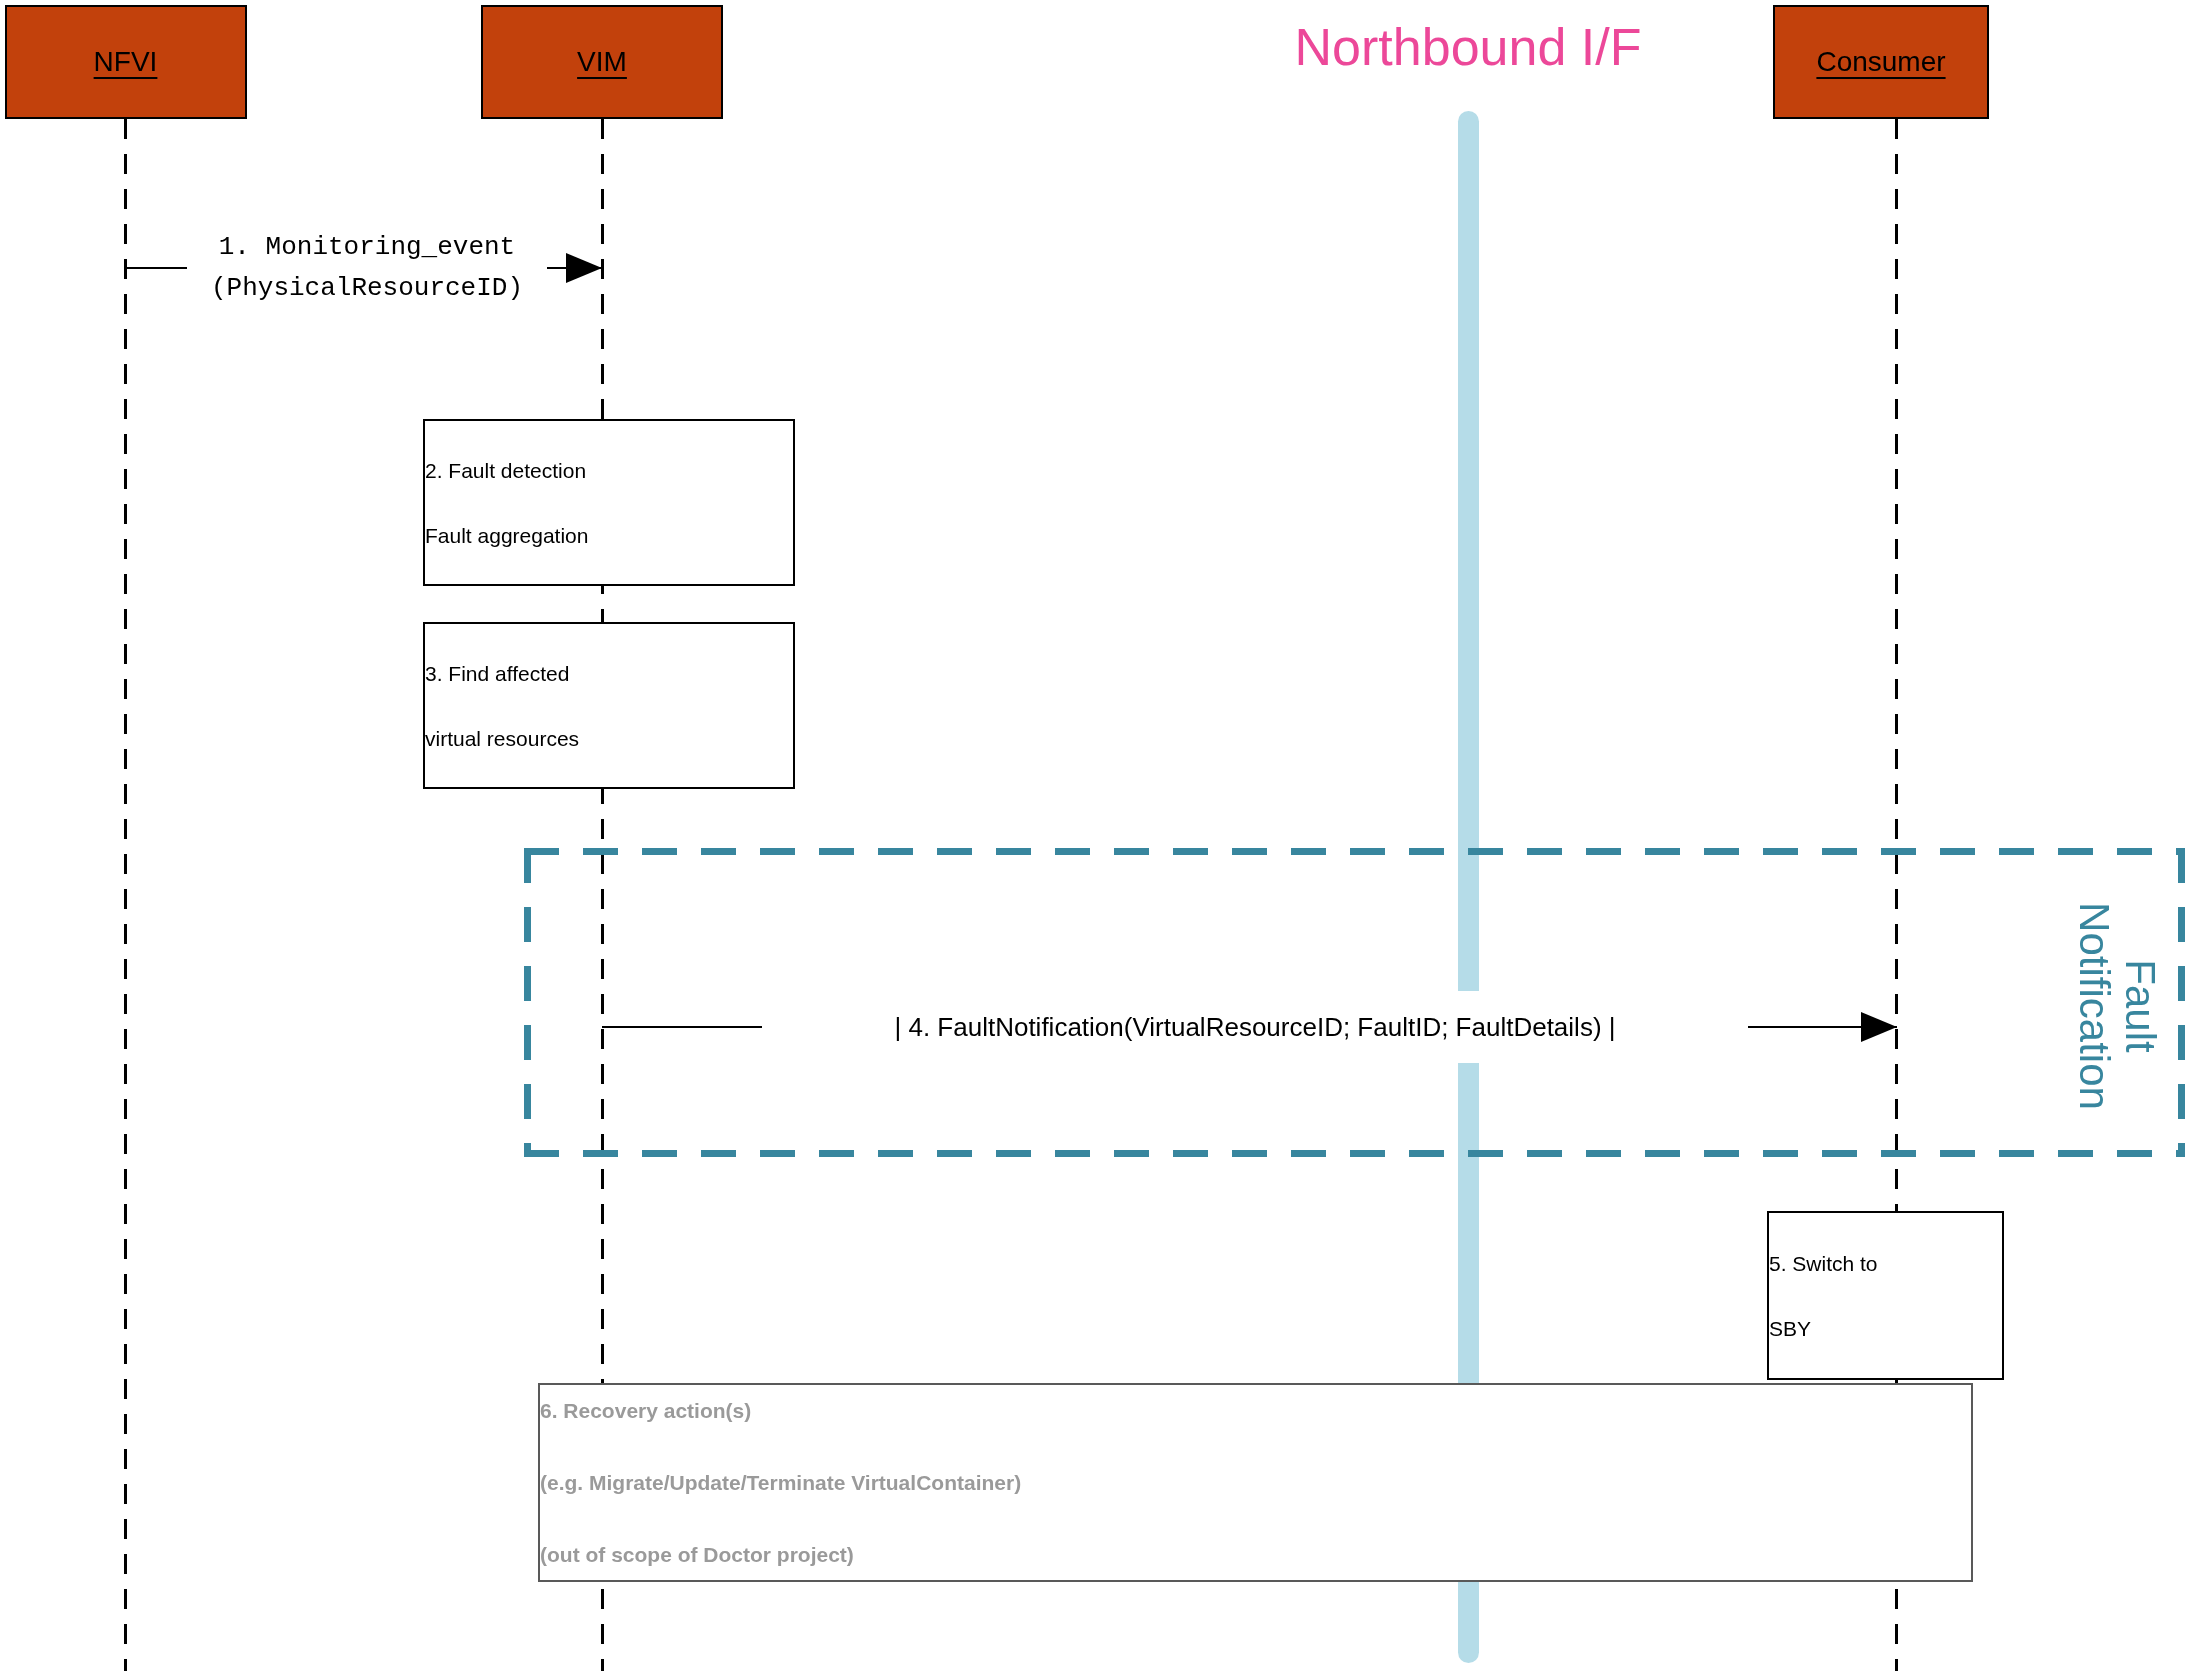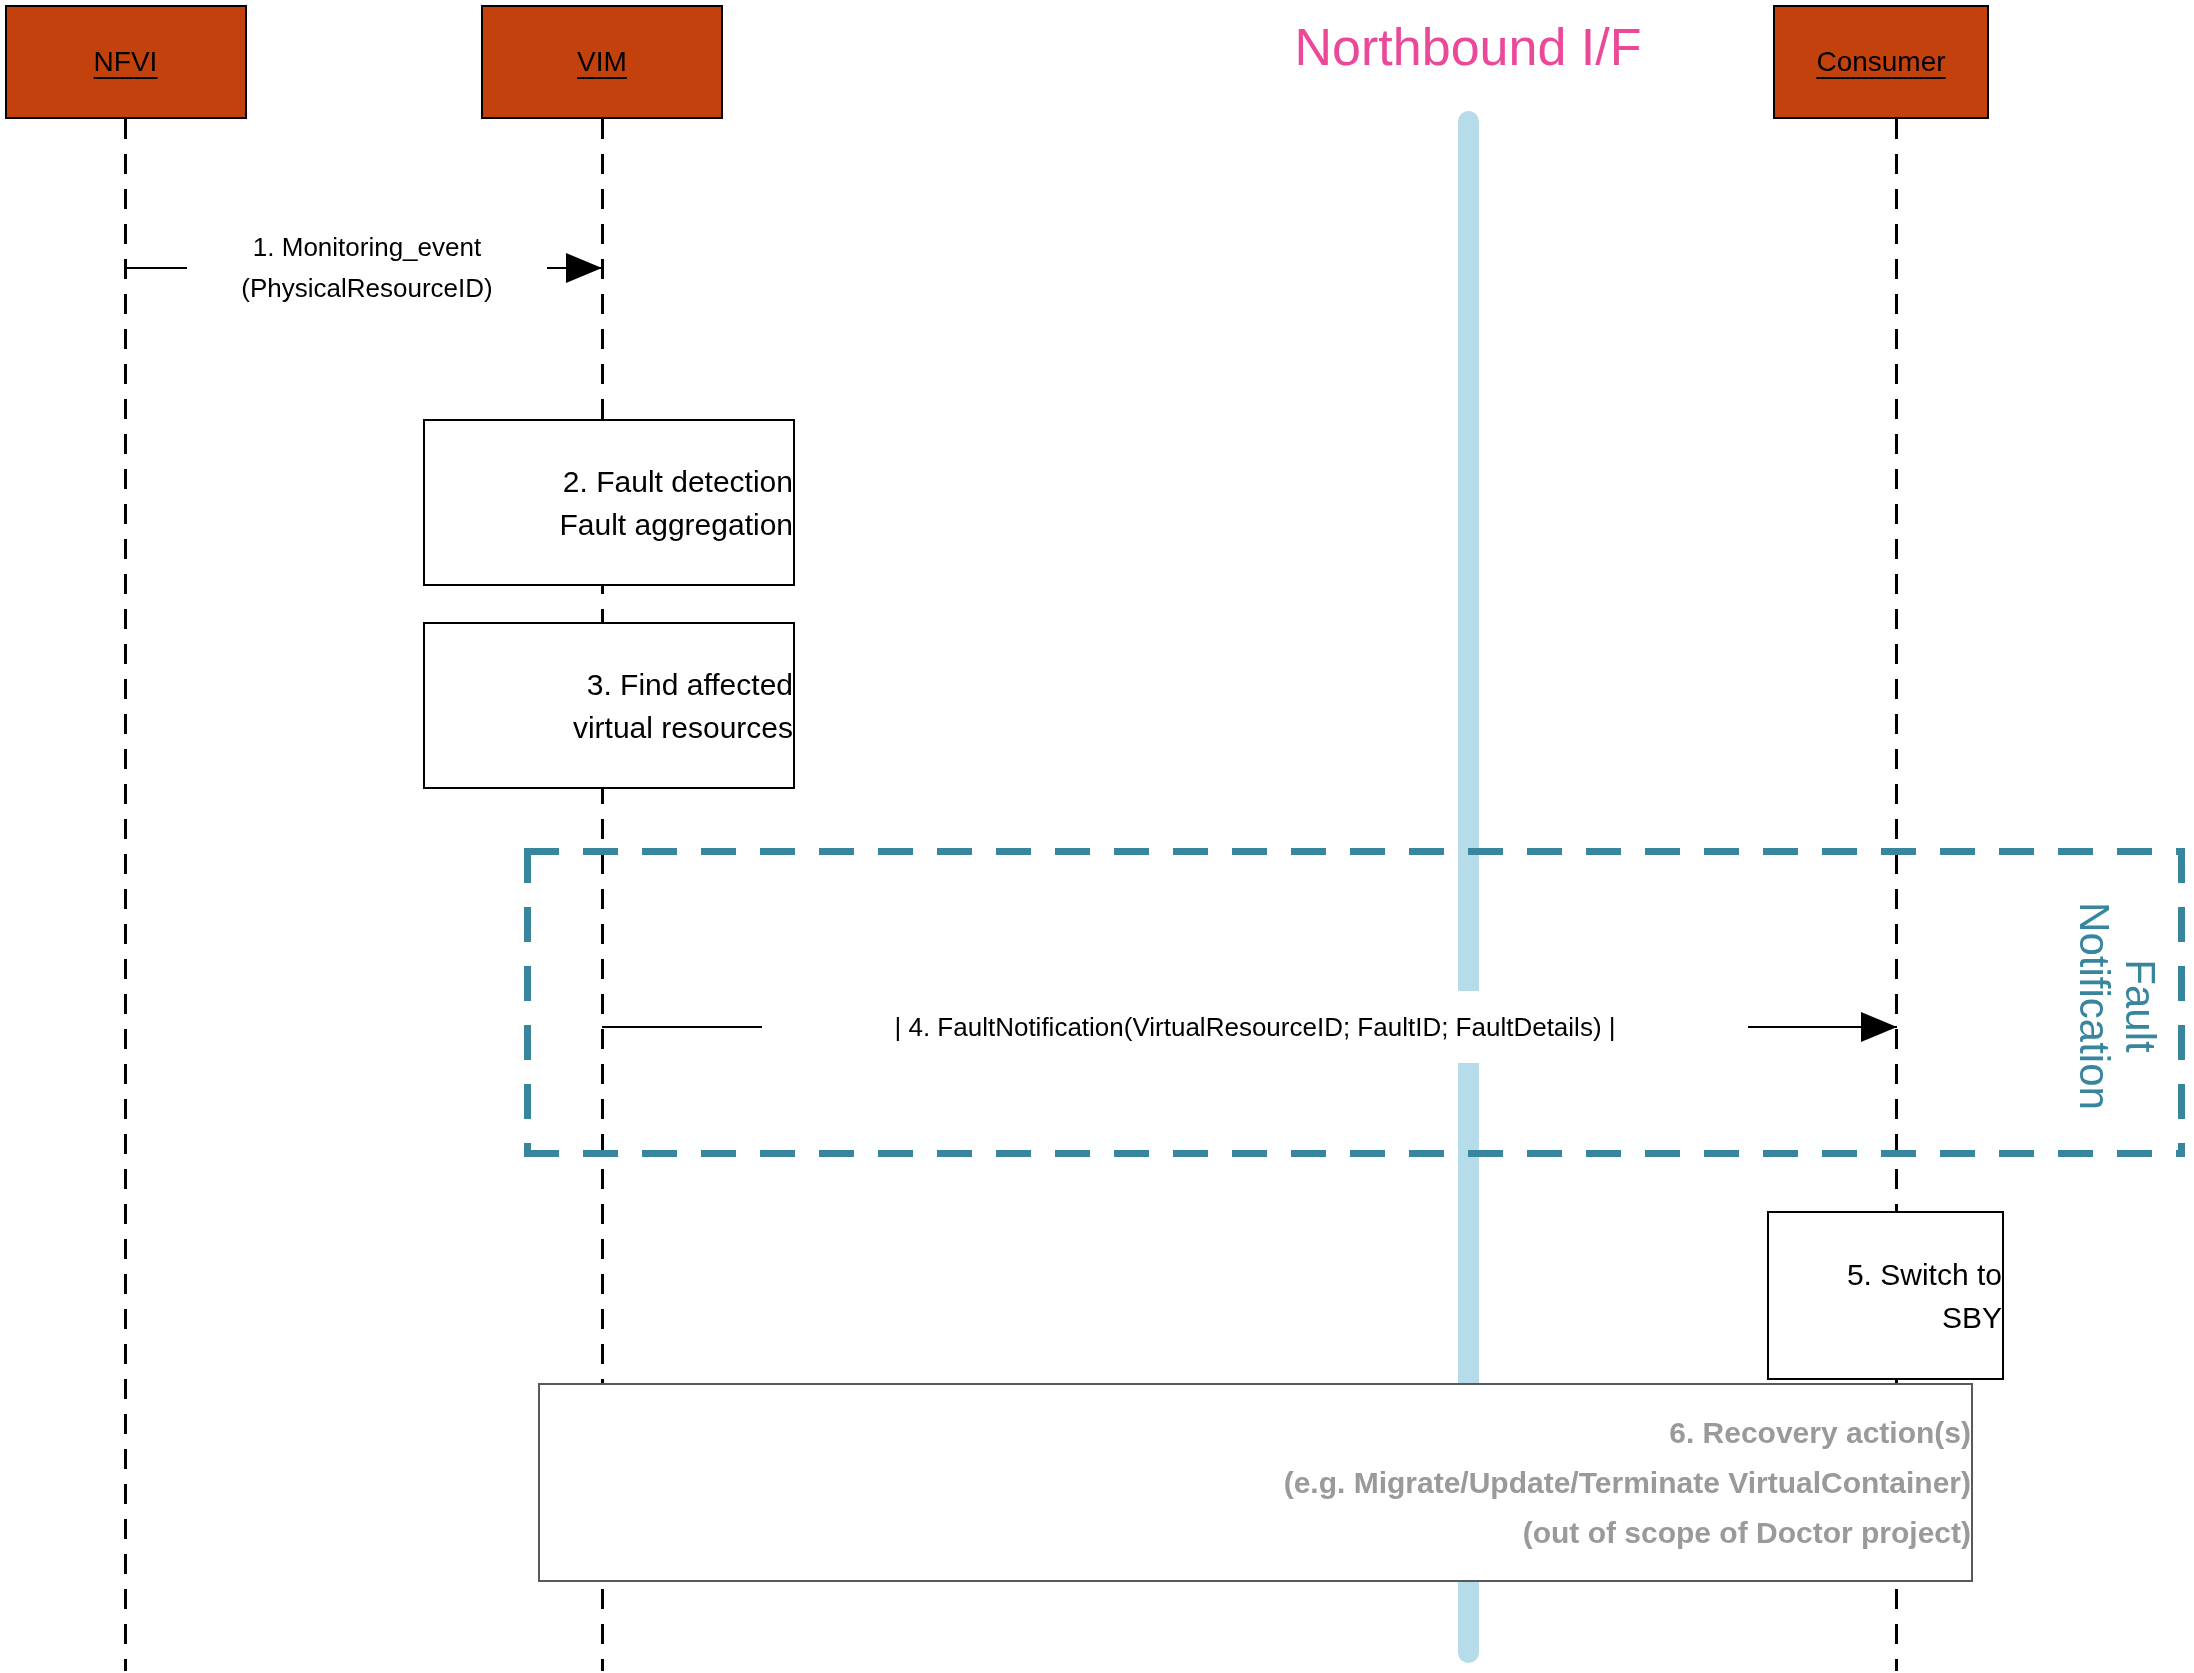--- a/index.html
+++ b/index.html
@@ -110,38 +110,39 @@
   #msg1-arrowhead { left: 566px; top: 253px; }
   #msg4-arrowhead { left: 1861px; top: 1012px; }
   .msg-label {
     position: absolute;
     background: #ffffff;
     text-align: center;
     color: #000000;
     font-size: 26px;
   }
   #msg1-label { left: 187px; top: 227px; width: 360px; line-height: 41px; }
-  #msg1-label span { display: block; }
+  #msg1-label span { display: block; font-family: Liberation Mono, monospace; }
   #msg4-label {
     left: 762px; top: 991px; width: 986px; height: 72px; line-height: 72px;
     white-space: nowrap;
   }
   
   .step-box {
     position: absolute;
     background: #ffffff;
     border: 2.3px solid #000000;
     display: flex;
     flex-direction: column;
-    align-items: flex-end;
+    align-items: flex-start;
     justify-content: center;
     text-align: center;
-    font-size: 30px;
+    font-size: 21px;
     line-height: 43px;
     color: #000000;
+    gap: 22px;
   }
   #step2-box { left: 423px;  top: 419px;  width: 372px; height: 167px; }
   #step3-box { left: 423px;  top: 622px; width: 372px; height: 167px; }
   #step5-box { left: 1767px; top: 1211px; width: 237px; height: 169px; }
   #step6-box {
     left: 538px; top: 1383px; width: 1435px; height: 199px;
     border: 2.3px solid #595959;
     color: #9A9A9A;
     line-height: 50px;
     font-weight: bold;

